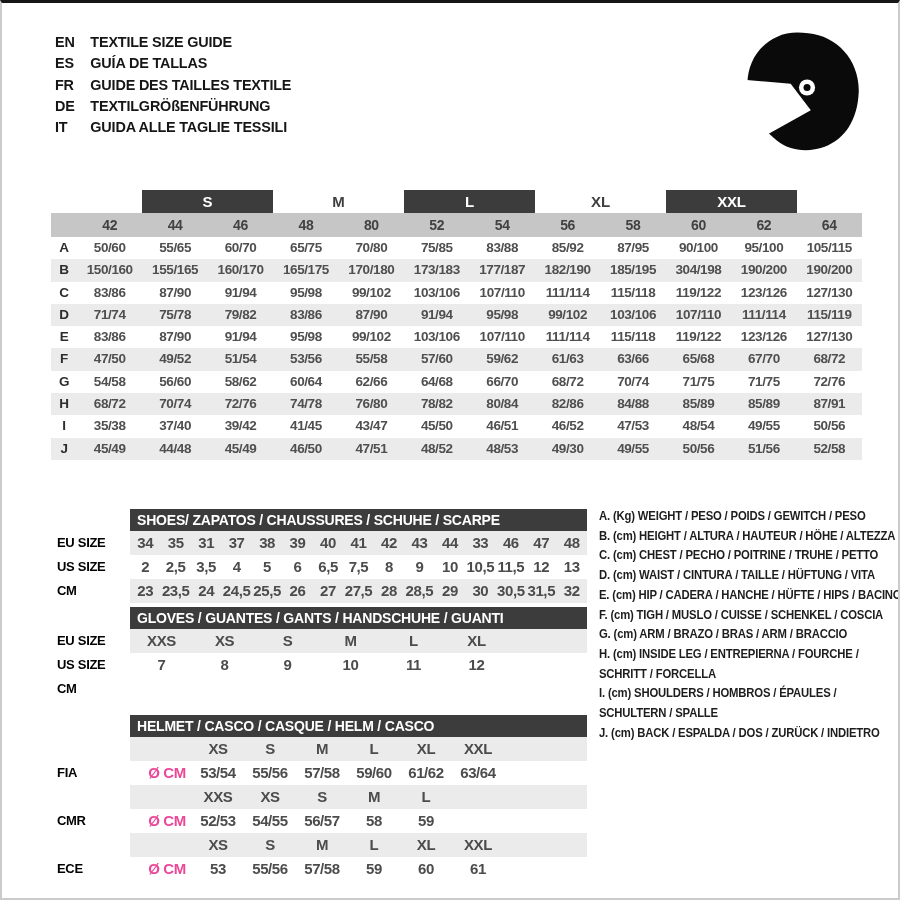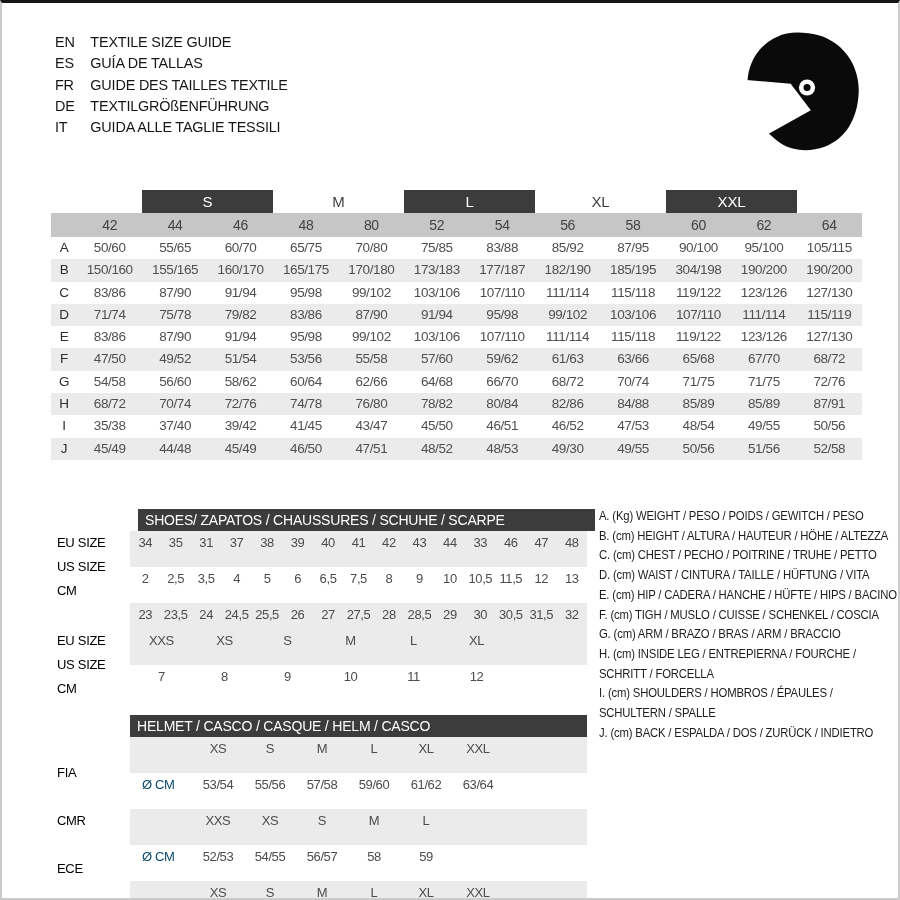--- a/index.html
+++ b/index.html
@@ -2,21 +2,21 @@
 <html><head>
 <meta charset="utf-8">
 <style>
   html,body{margin:0;padding:0;background:#fff;}
   .page{
     position:relative;width:900px;height:900px;box-sizing:border-box;
     background:#fff;overflow:hidden;
     border-top:3px solid #161616;border-left:2px solid #cbcbcb;
     border-right:2px solid #cbcbcb;border-bottom:2px solid #cbcbcb;
     font-family:"Liberation Sans","DejaVu Sans",sans-serif;
-    font-weight:normal;color:#333;
+    font-weight:bold;color:#333;
   }
   
   .langs{
     position:absolute;left:53px;top:28px;
     display:grid;grid-template-columns:38px auto;
     font-size:15.5px;line-height:21.3px;color:#161616;
     transform:scaleX(0.93);transform-origin:top left;letter-spacing:-0.2px;
   }
   
   .logo{position:absolute;left:737px;top:24px;width:126px;height:126px;}
@@ -47,35 +47,35 @@
     position:absolute;left:597px;top:503px;width:340px;
     font-size:13px;line-height:19.7px;color:#1d1d1d;letter-spacing:-0.2px;
     transform:scaleX(0.87);transform-origin:top left;white-space:nowrap;
   }
   
   .secbar{
     position:absolute;left:128px;width:457px;height:22px;background:#3c3c3c;
     color:#fff;font-size:14px;line-height:22px;padding-left:7px;
     box-sizing:border-box;letter-spacing:-0.2px;
   }
-  .bar-shoes{top:506px;margin-left:8px;}
+  .bar-shoes{top:506px;}
   .bar-gloves{top:604px;}
   .bar-helmet{top:712px;}
   
   .subrows{position:absolute;left:128px;width:457px;}
   .subrows div.srow:nth-of-type(odd){background:#ebebeb;}
-  .srow{height:36px;line-height:24px;font-size:13px;letter-spacing:-0.4px;
+  .srow{height:24px;line-height:24px;font-size:15px;letter-spacing:-0.4px;
         color:#4c4c4c;display:grid;}
   .rows-shoes{top:528px;}
   .rows-shoes .srow{grid-template-columns:repeat(15,1fr);text-align:center;}
   .rows-gloves{top:626px;}
   .rows-gloves .srow{grid-template-columns:repeat(6,63px);text-align:center;}
   .rows-helmet{top:734px;}
   .rows-helmet .srow{grid-template-columns:62px repeat(6,52px);text-align:center;}
-  .rows-helmet .rlabel{text-align:left;padding-left:12px;color:#0c4a6e;}
+  .rows-helmet .rlabel{text-align:center;padding-left:12px;color:#ec4899;}
   
   .sidelabel{position:absolute;left:55px;width:70px;height:24px;line-height:24px;
              font-size:13px;color:#000000;letter-spacing:-0.3px;}
 </style>
 </head>
 <body>
 
 <div class="page">
 
   <div class="langs">
@@ -276,20 +276,21 @@
         <span>28</span>
         <span>28,5</span>
         <span>29</span>
         <span>30</span>
         <span>30,5</span>
         <span>31,5</span>
         <span>32</span>
       </div>
     </div>
 
+  <div class="secbar bar-gloves">GLOVES / GUANTES / GANTS / HANDSCHUHE / GUANTI</div>
   <div class="sidelabel" style="top:626px">EU SIZE</div>
   <div class="sidelabel" style="top:650px">US SIZE</div>
   <div class="sidelabel" style="top:674px">CM</div>
   <div class="subrows rows-gloves">
 
       <div class="srow">
 
       <span>XXS</span>
         <span>XS</span>
         <span>S</span>

